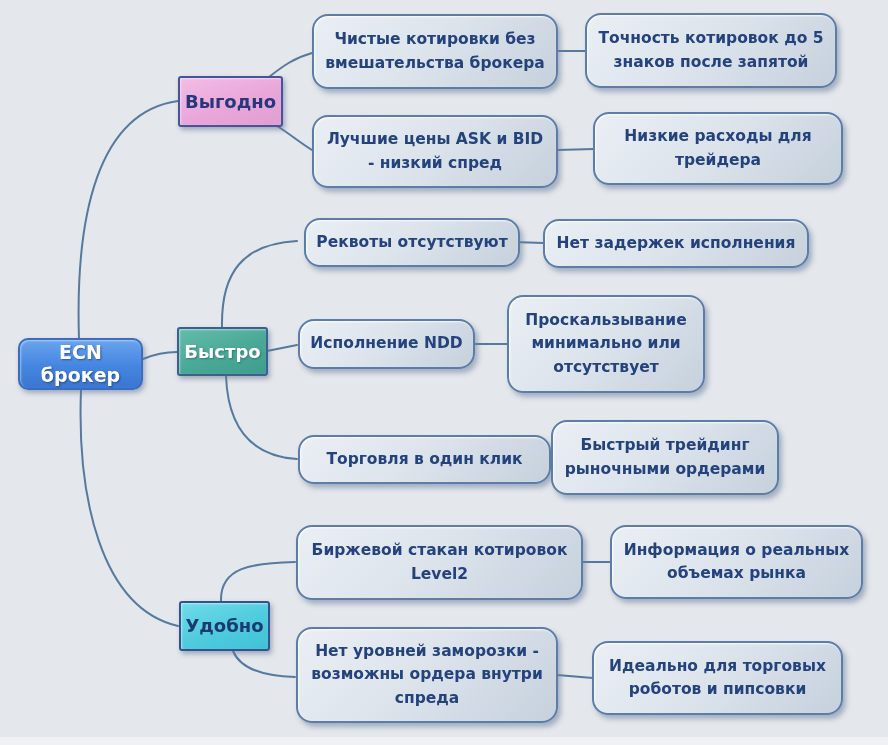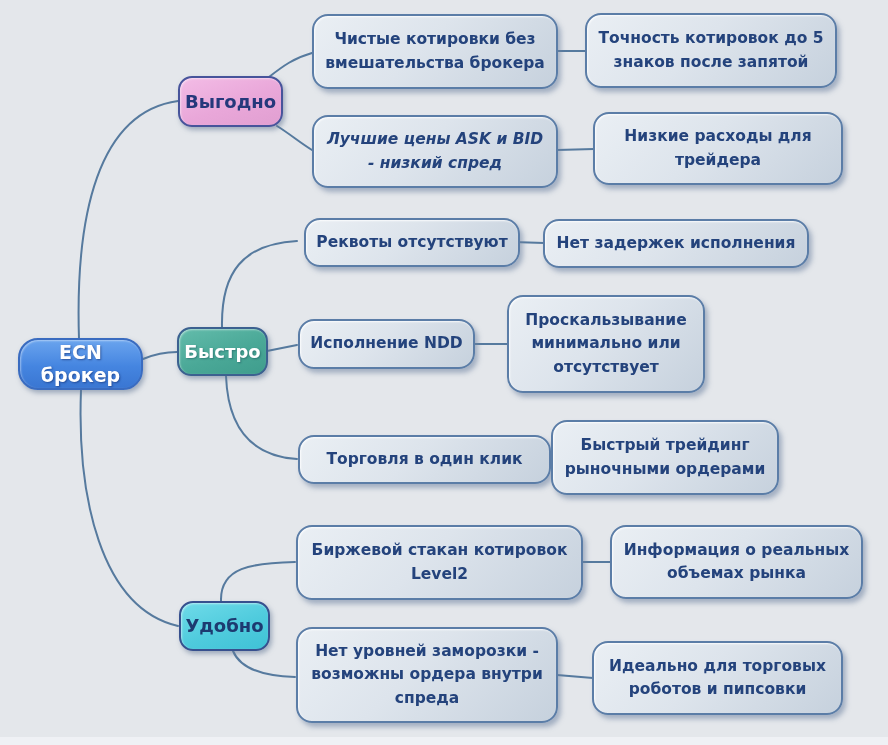--- a/index.html
+++ b/index.html
@@ -39,21 +39,21 @@
     border: 2px solid #5b7da7;
     background: linear-gradient(135deg, #eaeff4 0%, #dde4ec 45%, #c6d1dd 100%);
     box-shadow: 3px 4px 5px rgba(110,130,160,0.55),
                 inset 1px 1px 2px rgba(255,255,255,0.85);
     color: #24437c;
     font-size: 15.5px;
   }
   
   .branch {
     border: 2px solid #47549b;
-    border-radius: 14px;
+    border-radius: 3px;
     font-size: 18px;
     box-shadow: 2px 3px 5px rgba(100,120,150,0.55),
                 inset 1px 1px 2px rgba(255,255,255,0.5);
     line-height: 1.2;
   }
   .branch-pink {
     background: linear-gradient(160deg, #f3bce6 0%, #e9a7d9 55%, #e19fd1 100%);
     color: #25387b;
   }
   .branch-teal {
@@ -63,21 +63,21 @@
     text-shadow: 1px 1px 2px rgba(0,40,60,0.35);
   }
   .branch-cyan {
     background: linear-gradient(160deg, #6fdbe9 0%, #4fcbdd 55%, #3fc2d6 100%);
     color: #1d3a70;
     border-color: #37508e;
   }
   
   .root {
     border: 2px solid #3a6cc0;
-    border-radius: 20px;
+    border-radius: 10px;
     background: linear-gradient(180deg, #6aa4ee 0%, #4585e0 55%, #3a76d2 100%);
     color: #ffffff;
     font-size: 19px;
     text-shadow: 1px 1px 2px rgba(10,30,90,0.5);
     box-shadow: 2px 3px 5px rgba(100,120,150,0.55),
                 inset 1px 1px 2px rgba(255,255,255,0.45);
     line-height: 1.2;
   }
   .bottom-strip {
     position: absolute;
@@ -120,21 +120,21 @@
   </svg>
 
   <div class="node root" style="left:18px; top:338px; width:125px; height:52px;">ECN брокер</div>
 
   <div class="node branch branch-pink" style="left:178px; top:76px; width:105px; height:51px;">Выгодно</div>
   <div class="node branch branch-teal" style="left:177px; top:327px; width:91px; height:49px;">Быстро</div>
   <div class="node branch branch-cyan" style="left:179px; top:601px; width:91px; height:50px;">Удобно</div>
 
   <div class="node box" style="left:312px; top:14px; width:246px; height:75px;">Чистые котировки без вмешательства брокера</div>
   <div class="node box" style="left:585px; top:13px; width:252px; height:75px;">Точность котировок до 5 знаков после запятой</div>
-  <div class="node box" style="left:312px; top:115px; width:246px; height:73px;font-style:italic;">Лучшие цены ASK и BID - низкий спред</div>
+  <div class="node box" style="left:312px; top:115px; width:246px; height:73px;">Лучшие цены ASK и BID - низкий спред</div>
   <div class="node box" style="left:593px; top:112px; width:250px; height:73px;">Низкие расходы для трейдера</div>
 
   <div class="node box" style="left:304px; top:218px; width:216px; height:49px;">Реквоты отсутствуют</div>
   <div class="node box" style="left:298px; top:319px; width:177px; height:50px;">Исполнение NDD</div>
   <div class="node box" style="left:543px; top:219px; width:266px; height:49px;">Нет задержек исполнения</div>
   <div class="node box" style="left:507px; top:295px; width:198px; height:98px;">Проскальзывание минимально или отсутствует</div>
   <div class="node box" style="left:298px; top:435px; width:253px; height:49px;">Торговля в один клик</div>
   <div class="node box" style="left:551px; top:420px; width:228px; height:75px;">Быстрый трейдинг рыночными ордерами</div>
 
   <div class="node box" style="left:296px; top:525px; width:287px; height:75px;">Биржевой стакан котировок Level2</div>

